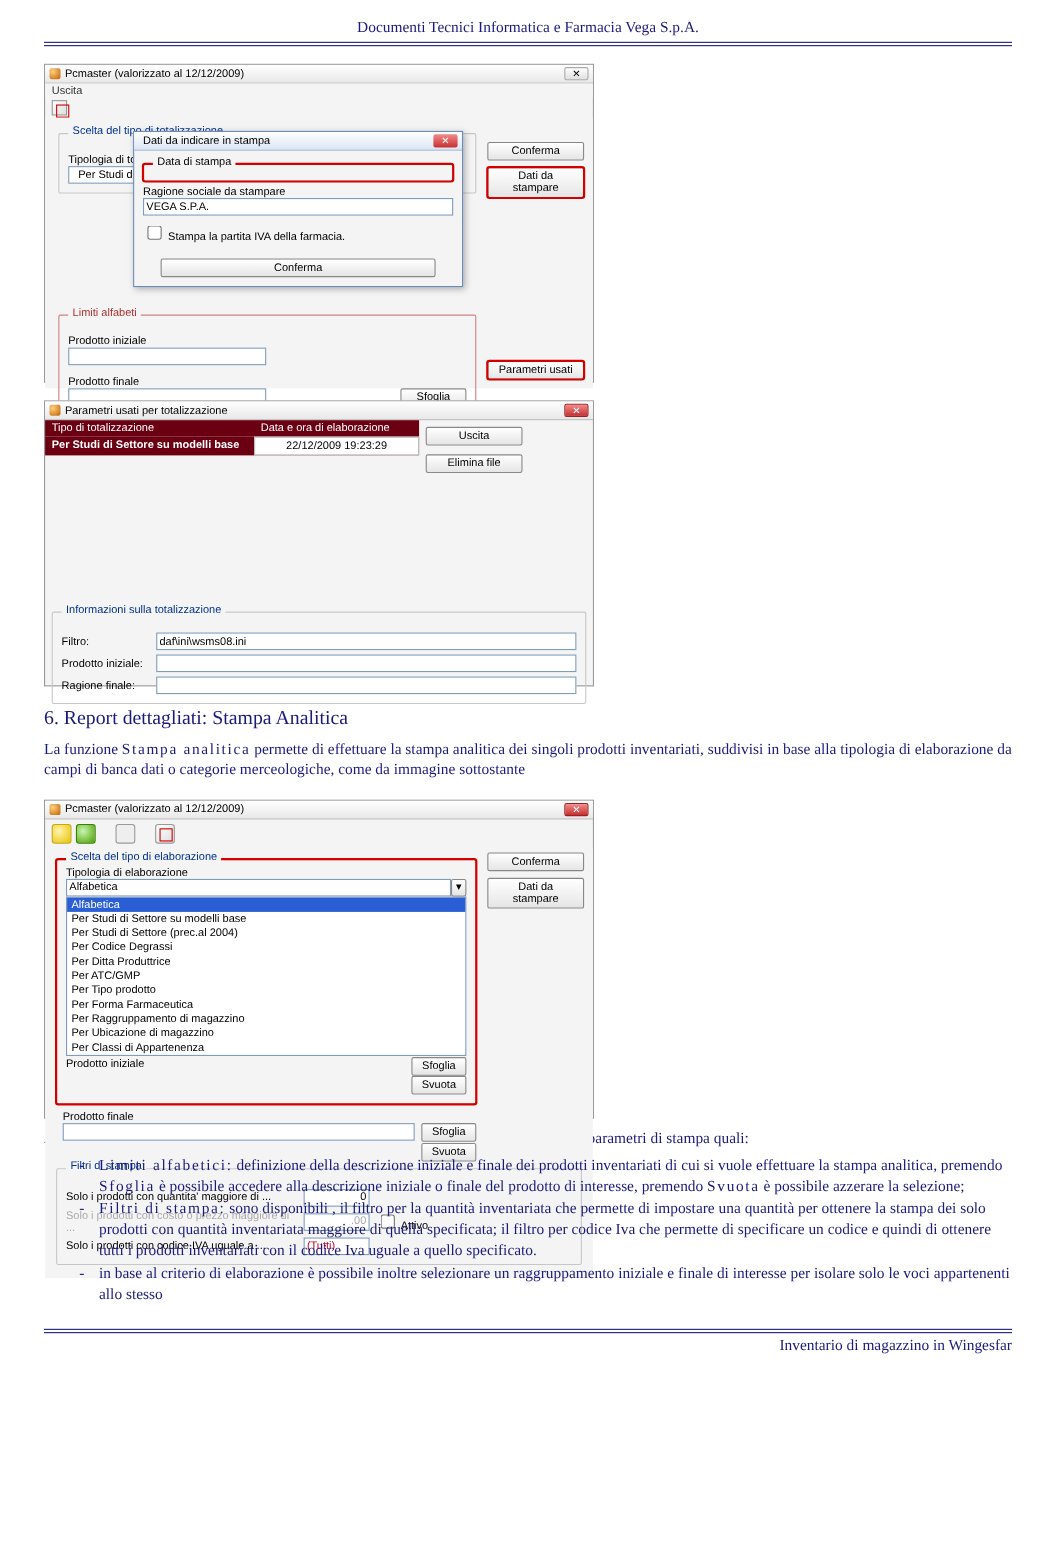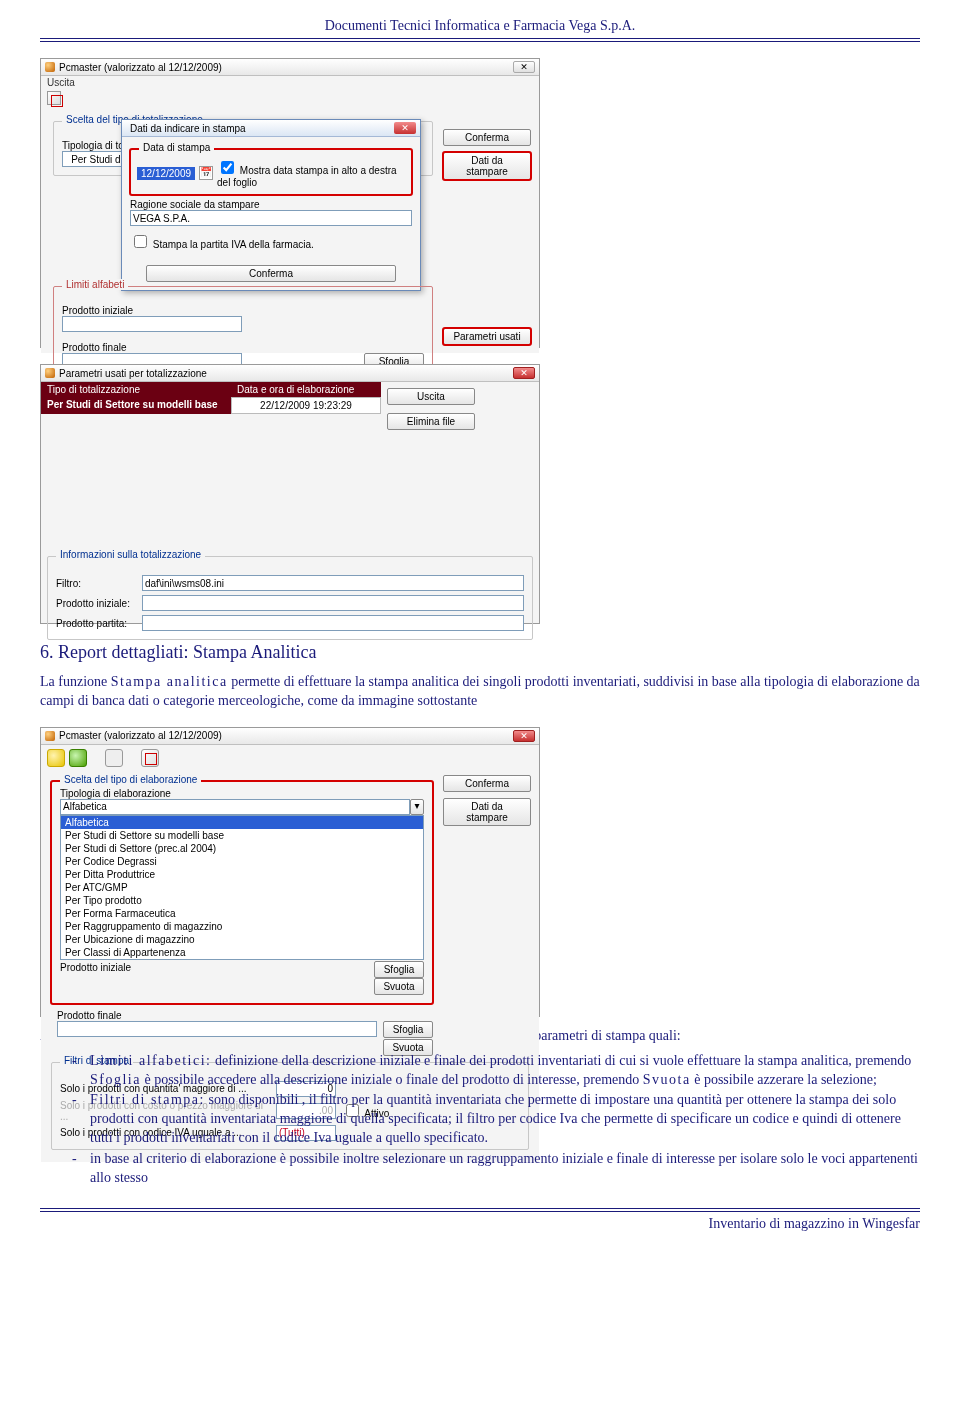--- a/index.html
+++ b/index.html
@@ -273,28 +273,20 @@
 
       <div class="modal" style="left:80px; top:12px; width:300px;">
         <div class="modal-title">
           <span class="app-icon"></span>
           <span>Dati da indicare in stampa</span>
           <span class="close-btn">✕</span>
         </div>
         <div style="padding:8px;">
           <div class="fieldset red-outline" style="margin:4px 0; padding:8px 6px 6px 6px;">
             <span class="legend" style="color:#000;">Data di stampa</span>
-            <div style="display:flex; align-items:center; gap:4px;">
-              <span style="background:#2a5ed4;color:#fff;padding:1px 4px;font-size:10px;">12/12/2009</span>
-              <span class="small-icon">📅</span>
-              <label style="font-size:10px;">
-                <input type="checkbox" checked="" style="">
-                <span>Mostra data stampa in alto a destra del foglio</span>
-              </label>
-            </div>
           </div>
           <div style="font-size:10px;margin-top:2px;">Ragione sociale da stampare</div>
           <input class="input" style="width: 100%;" value="VEGA S.P.A.">
           <label style="font-size:10px; display:block; margin-top:6px;">
             <input type="checkbox" style="">
             <span>Stampa la partita IVA della farmacia.</span>
           </label>
           <div style="text-align:center; margin-top:14px;">
             <span class="btn btn-wide">Conferma</span>
           </div>
@@ -344,21 +336,21 @@
       </div>
     </div>
 
     <div class="fieldset" style="margin:120px 6px 8px 6px;">
       <span class="legend">Informazioni sulla totalizzazione</span>
       <div style="display:grid;grid-template-columns:80px 1fr; gap:4px 6px; align-items:center;">
         <span>Filtro:</span>
         <input class="input" value="daf\ini\wsms08.ini" style="">
         <span>Prodotto iniziale:</span>
         <input class="input" style="">
-        <span>Prodotto partita:</span>
+        <span>Ragione finale:</span>
         <input class="input" style="">
       </div>
     </div>
   </div>
 
   <h2 class="sec">6.   Report dettagliati: Stampa Analitica</h2>
   <p class="para">
     <span>La funzione </span><span class="spaced">Stampa analitica</span><span> permette di effettuare la stampa analitica dei singoli prodotti inventariati, suddivisi in base alla tipologia di elaborazione da campi di banca dati o categorie merceologiche, come da immagine sottostante</span>
   </p>
 

